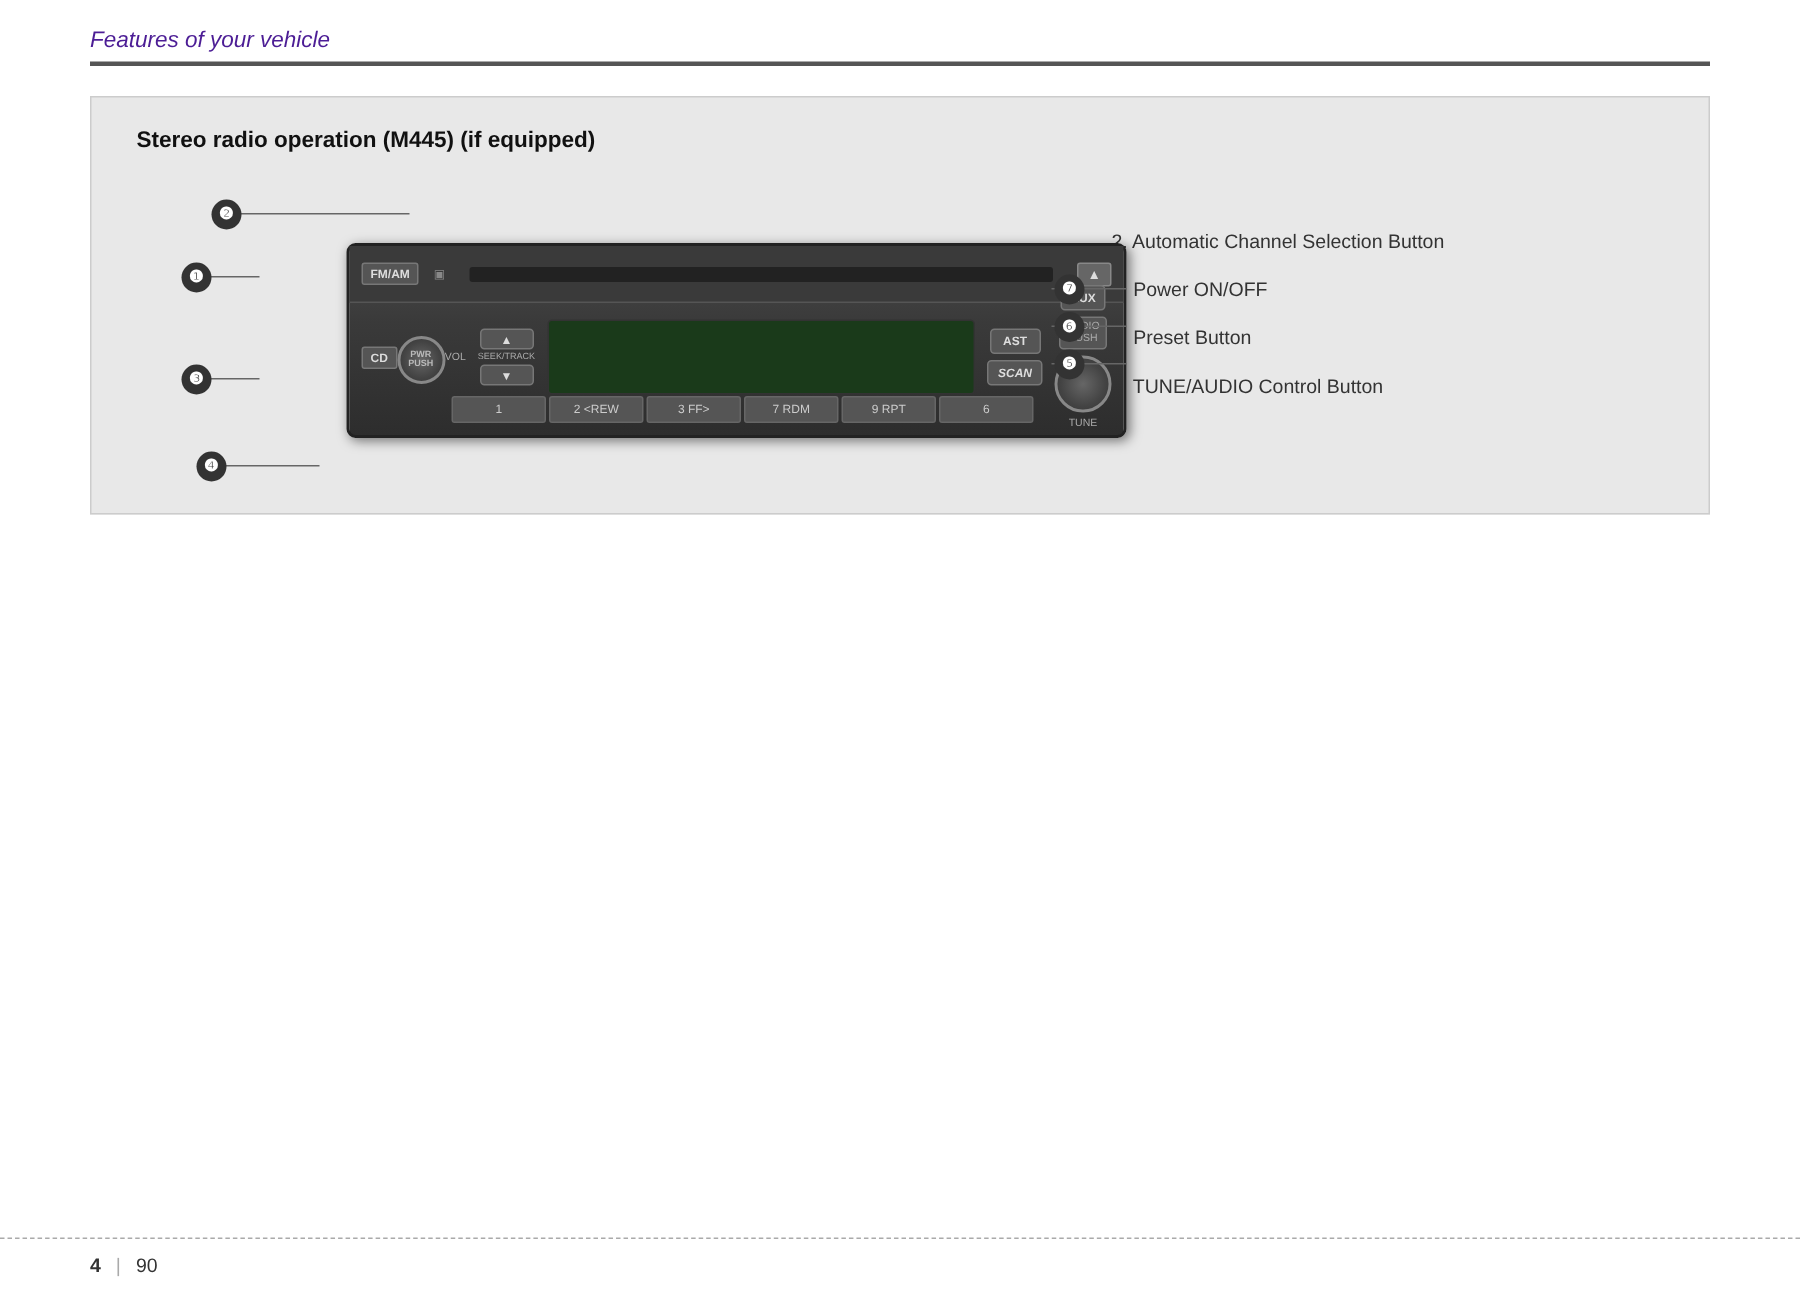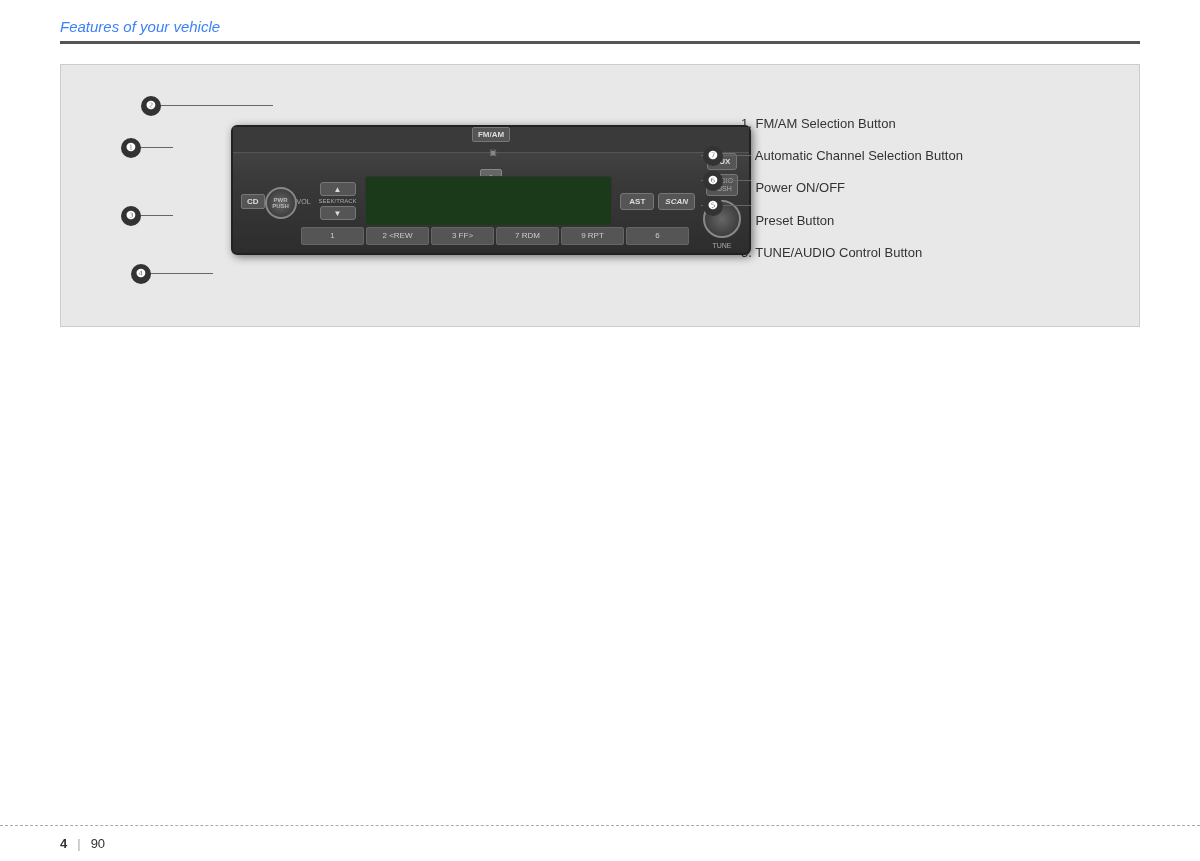--- a/index.html
+++ b/index.html
@@ -13,21 +13,21 @@
       overflow: hidden;
     }
 
     
     .page-header {
       padding: 18px 60px 0 60px;
     }
     .page-header-title {
       font-style: italic;
       font-size: 15px;
-      color: #3b82f6;
+      color: #4c1d95;
       padding-bottom: 6px;
     }
     .header-line {
       height: 3px;
       background: #555;
       width: 100%;
     }
 
     
     .main-content {
@@ -61,28 +61,27 @@
       border: 2px solid #222;
       box-shadow: 2px 2px 8px rgba(0,0,0,0.5);
     }
 
     
     .radio-top-strip {
       position: absolute;
       top: 0;
       left: 0;
       right: 0;
-      height: 26px;
+      height: 38px;
       background: #3a3a3a;
       border-bottom: 1px solid #555;
       display: flex;
       align-items: center;
       padding: 0 8px;
       gap: 6px;
-      flex-direction: column;
     }
 
     .fm-am-btn {
       background: #555;
       color: #ddd;
       font-size: 8px;
       font-weight: bold;
       padding: 2px 5px;
       border-radius: 2px;
       border: 1px solid #777;
@@ -187,21 +186,21 @@
       display: flex;
       align-items: center;
       justify-content: center;
       color: #4fc;
       font-size: 10px;
     }
 
     
     .right-buttons {
       display: flex;
-      flex-direction: row;
+      flex-direction: column;
       gap: 4px;
       align-items: center;
     }
 
     .ast-btn {
       background: #555;
       border: 1px solid #777;
       border-radius: 3px;
       color: #ddd;
       font-size: 8px;
@@ -358,20 +357,21 @@
 </head>
 <body>
 
 <div class="page-header">
   <div class="page-header-title">Features of your vehicle</div>
   <div class="header-line"></div>
 </div>
 
 <div class="main-content">
   <div class="gray-box">
+    <div class="section-title">Stereo radio operation (M445) (if equipped)</div>
 
     <div class="diagram-area">
 
       <div class="diagram-left">
 
         <div style="position:absolute; top:0px; left:50px; display:flex; align-items:center; gap:0;">
           <div class="callout" style="background:#333; font-size:11px;">❷</div>
           <div style="width:130px; height:1px; background:#666; margin-left:2px;"></div>
         </div>
 
@@ -452,21 +452,20 @@
           </div>
 
           <div style="position:absolute; top:30px; right:-60px; display:flex; align-items:center;">
             <div style="width:50px; height:1px; background:#666;"></div>
             <div class="callout" style="background:#333; font-size:11px; margin-left:2px;">❼</div>
           </div>
         </div>
       </div>
 
       <div class="diagram-right label-list">
-        <div class="label-item">1. FM/AM Selection Button</div>
         <div class="label-item">2. Automatic Channel Selection Button</div>
         <div class="label-item">3. Power ON/OFF</div>
         <div class="label-item">4. Preset Button</div>
         <div class="label-item">5. TUNE/AUDIO Control Button</div>
       </div>
     </div>
 
   </div>
 </div>
 

